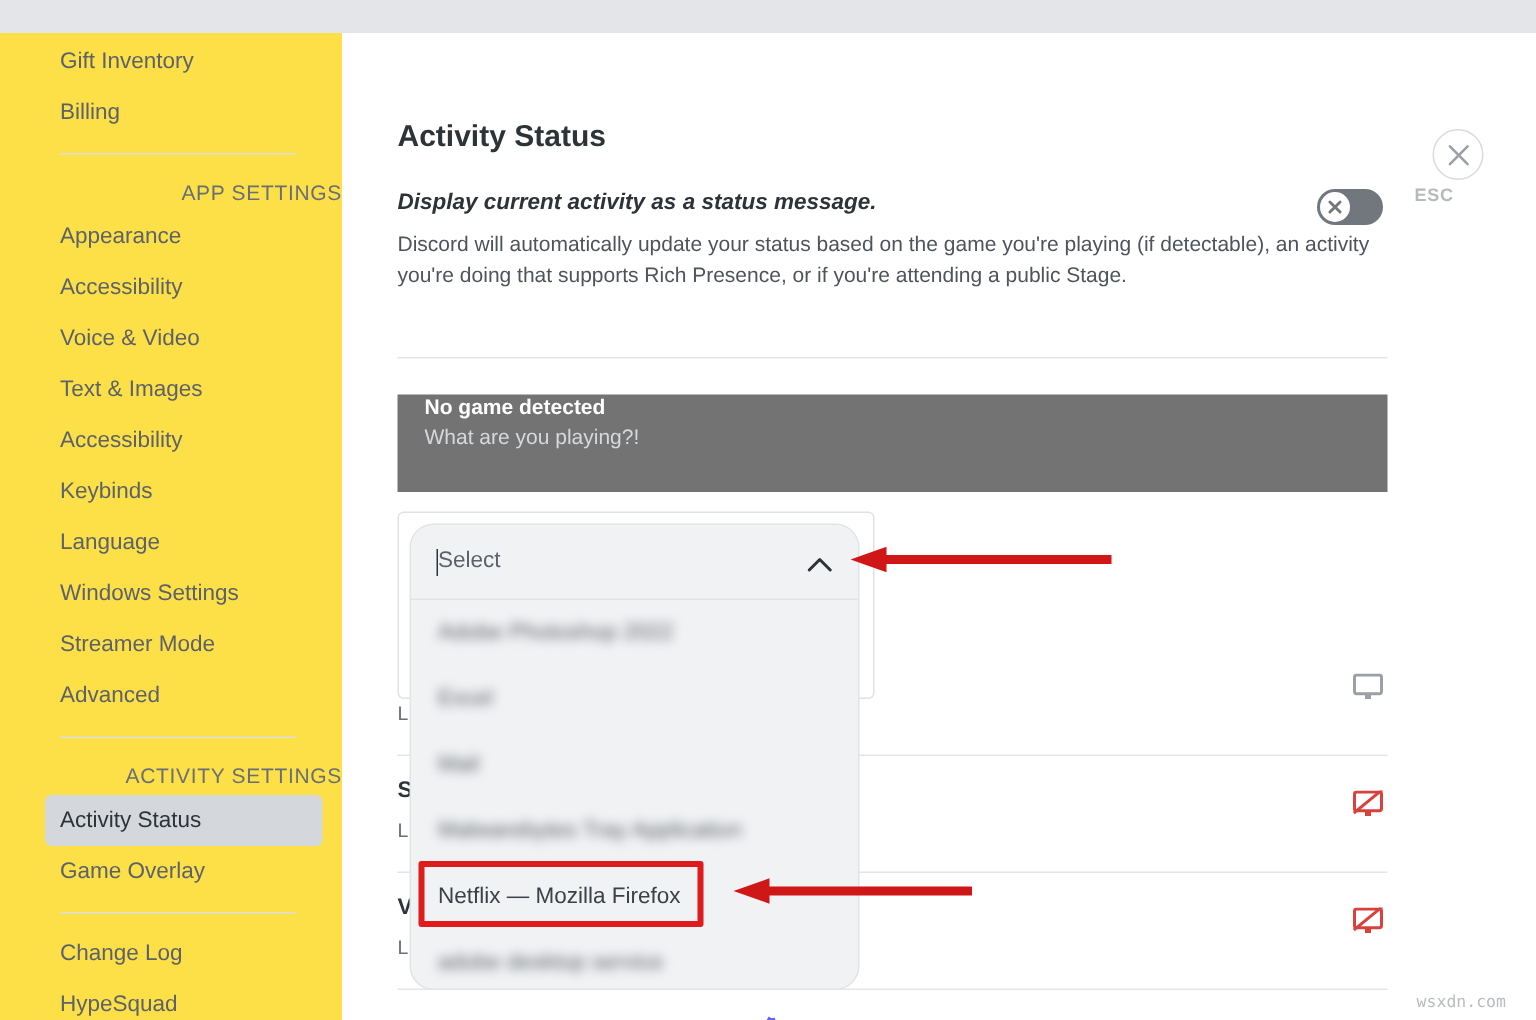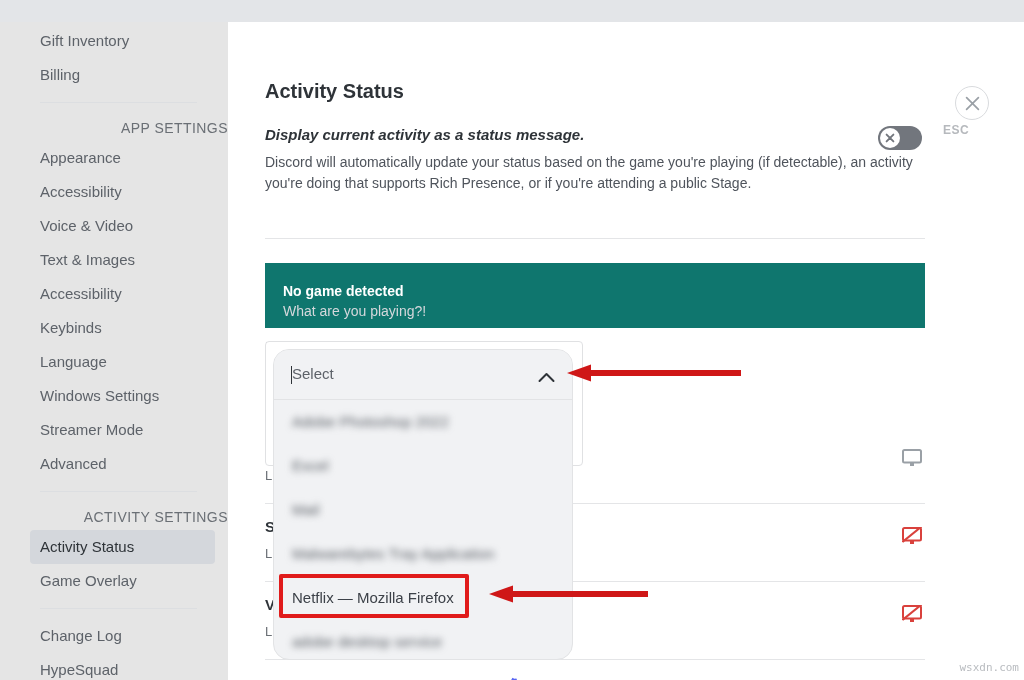--- a/index.html
+++ b/index.html
@@ -13,21 +13,21 @@
 
   
   .topbar {
     position: absolute; left: 0; top: 0; width: 1024px; height: 22px;
     background: #e3e5e8;
   }
 
   
   .sidebar {
     position: absolute; left: 0; top: 22px; width: 228px; height: 658px;
-    background: #e5e5e5;
+    background: #fde047;
     padding-left: 30px;
     padding-top: 2px;
   }
   .nav-item {
     height: 34px; line-height: 34px;
     font-size: 15px; color: #5d6269;
     padding-left: 10px;
     border-radius: 4px;
     width: 185px;
     white-space: nowrap;
@@ -79,22 +79,22 @@
     font-size: 14px; line-height: 21px; color: #4f545c;
   }
   .hr {
     position: absolute; left: 37px; top: 216px; width: 660px;
     height: 1px; background: #e4e5e7;
   }
 
   .nogame {
     position: absolute; left: 37px; top: 241px;
     width: 660px; height: 65px;
-    background: #0f766e;
-    padding: 20px 0 0 18px;
+    background: #737373;
+    padding: 0 0 0 18px;
   }
   .nogame .t1 { font-size: 14px; font-weight: bold; color: #ffffff; }
   .nogame .t2 { font-size: 14px; color: #d5d8dc; margin-top: 4px; }
 
   .notseeing {
     position: absolute; left: 37px; top: 317px;
     font-size: 14px; color: #8a8f95;
   }
   .notseeing .link { color: #3a6cc4; font-weight: bold; cursor: pointer; }
 
@@ -170,21 +170,21 @@
     border: 4px solid #e01b1b;
     border-radius: 2px;
     pointer-events: none;
   }
 
   
   .arrow { position: absolute; pointer-events: none; }
 
   
   .watermark {
-    position: absolute; right: 5px; bottom: 6px;
+    position: absolute; right: 20px; bottom: 6px;
     font-size: 11px; color: #b9bcc0;
     font-family: "DejaVu Sans Mono", monospace;
   }
 </style>
 </head>
 <body>
 
 <div id="root">
 
   <div class="topbar"></div>

